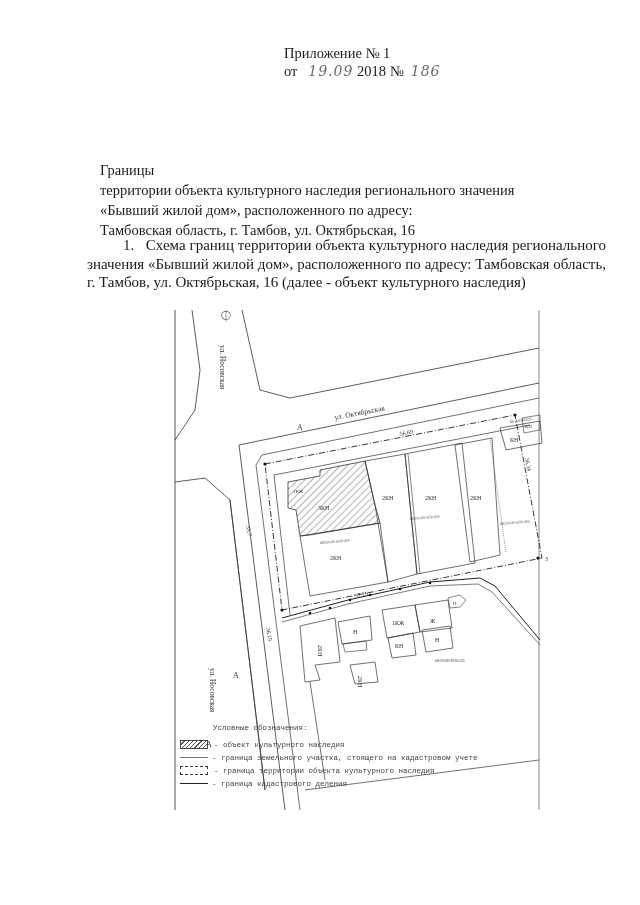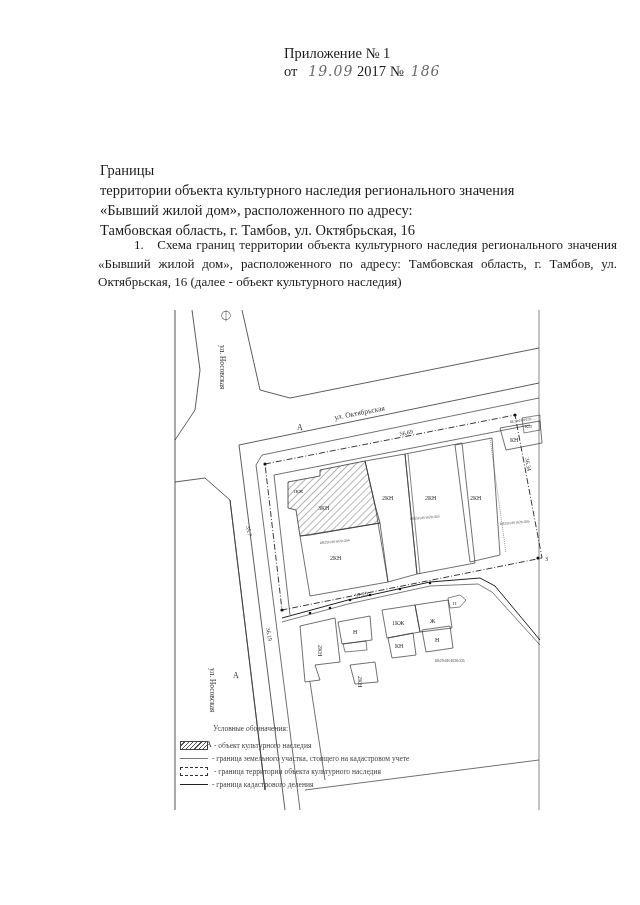--- a/index.html
+++ b/index.html
@@ -2,43 +2,43 @@
 <html><head>
 <meta charset="utf-8">
 <style>
   html, body { margin:0; padding:0; background:#ffffff; }
   body { width:640px; height:905px; position:relative; overflow:hidden; font-family:"Liberation Serif","DejaVu Serif",serif; color:#1a1a1a; }
   .approval { position:absolute; right:36px; top:44px; width:320px; font-size:14.5px; line-height:18px; }
   .approval .line { display:block; white-space:nowrap; }
   .approval .hand { font-family:"DejaVu Serif",serif; font-style:italic; color:#6a6a6a; letter-spacing:1px; font-size:14px; }
   .title { position:absolute; left:100px; top:160px; width:530px; text-align:left; font-size:14.5px; line-height:20px; }
   .title .line { display:block; }
-  .para { position:absolute; left:98px; top:236px; width:519px; font-size:13px; line-height:18.5px; text-align:justify; }
+  .para { position:absolute; left:87px; top:236px; width:519px; font-size:15px; line-height:18.5px; text-align:justify; }
   .para .indent { display:inline-block; width:36px; }
   .map { position:absolute; left:170px; top:310px; width:400px; height:500px; }
   .map svg { width:400px; height:500px; display:block; }
   .map text { font-family:"Liberation Serif","DejaVu Serif",serif; fill:#333; }
-  .legend { position:absolute; left:180px; top:724px; width:300px; font-family:Liberation Serif, serif; font-size:7.5px; color:#444; }
+  .legend { position:absolute; left:180px; top:724px; width:300px; font-family:Liberation Mono, monospace; font-size:7.5px; color:#444; }
   .legend .lg-title { margin-left:33px; margin-bottom:6px; display:block; }
   .legend .row { display:flex; align-items:center; height:13px; }
   .legend .sym { width:28px; height:9px; margin-right:4px; flex:0 0 28px; position:relative; }
   .legend .sym.hatch { border:1px solid #444; background: repeating-linear-gradient(135deg, #fff 0 2px, #555 2px 3px); height:7px; width:26px; flex-basis:26px; margin-right:6px;}
   .legend .sym.dashbox { border:1px dashed #333; height:7px; width:26px; flex-basis:26px; margin-right:6px;}
   .legend .sym.thin::after { content:""; position:absolute; left:0; right:0; top:4px; border-top:1px solid #777; }
   .legend .sym.thick::after { content:""; position:absolute; left:0; right:0; top:4px; border-top:1.5px solid #222; }
 </style>
 </head>
 <body>
 
 <div class="approval">
   <span class="line">Приложение № 1</span>
   <span class="line">
     <span>от</span>&nbsp;&nbsp;
     <span class="hand">19.09</span>
-    <span>2017 №</span>&nbsp;
+    <span>2018 №</span>&nbsp;
     <span class="hand">186</span>
   </span>
 </div>
 
 <div class="title">
   <span class="line">Границы</span>
   <span class="line">территории объекта культурного наследия регионального значения</span>
   <span class="line">«Бывший жилой дом», расположенного по адресу:</span>
   <span class="line">Тамбовская область, г. Тамбов, ул. Октябрьская, 16</span>
 </div>

